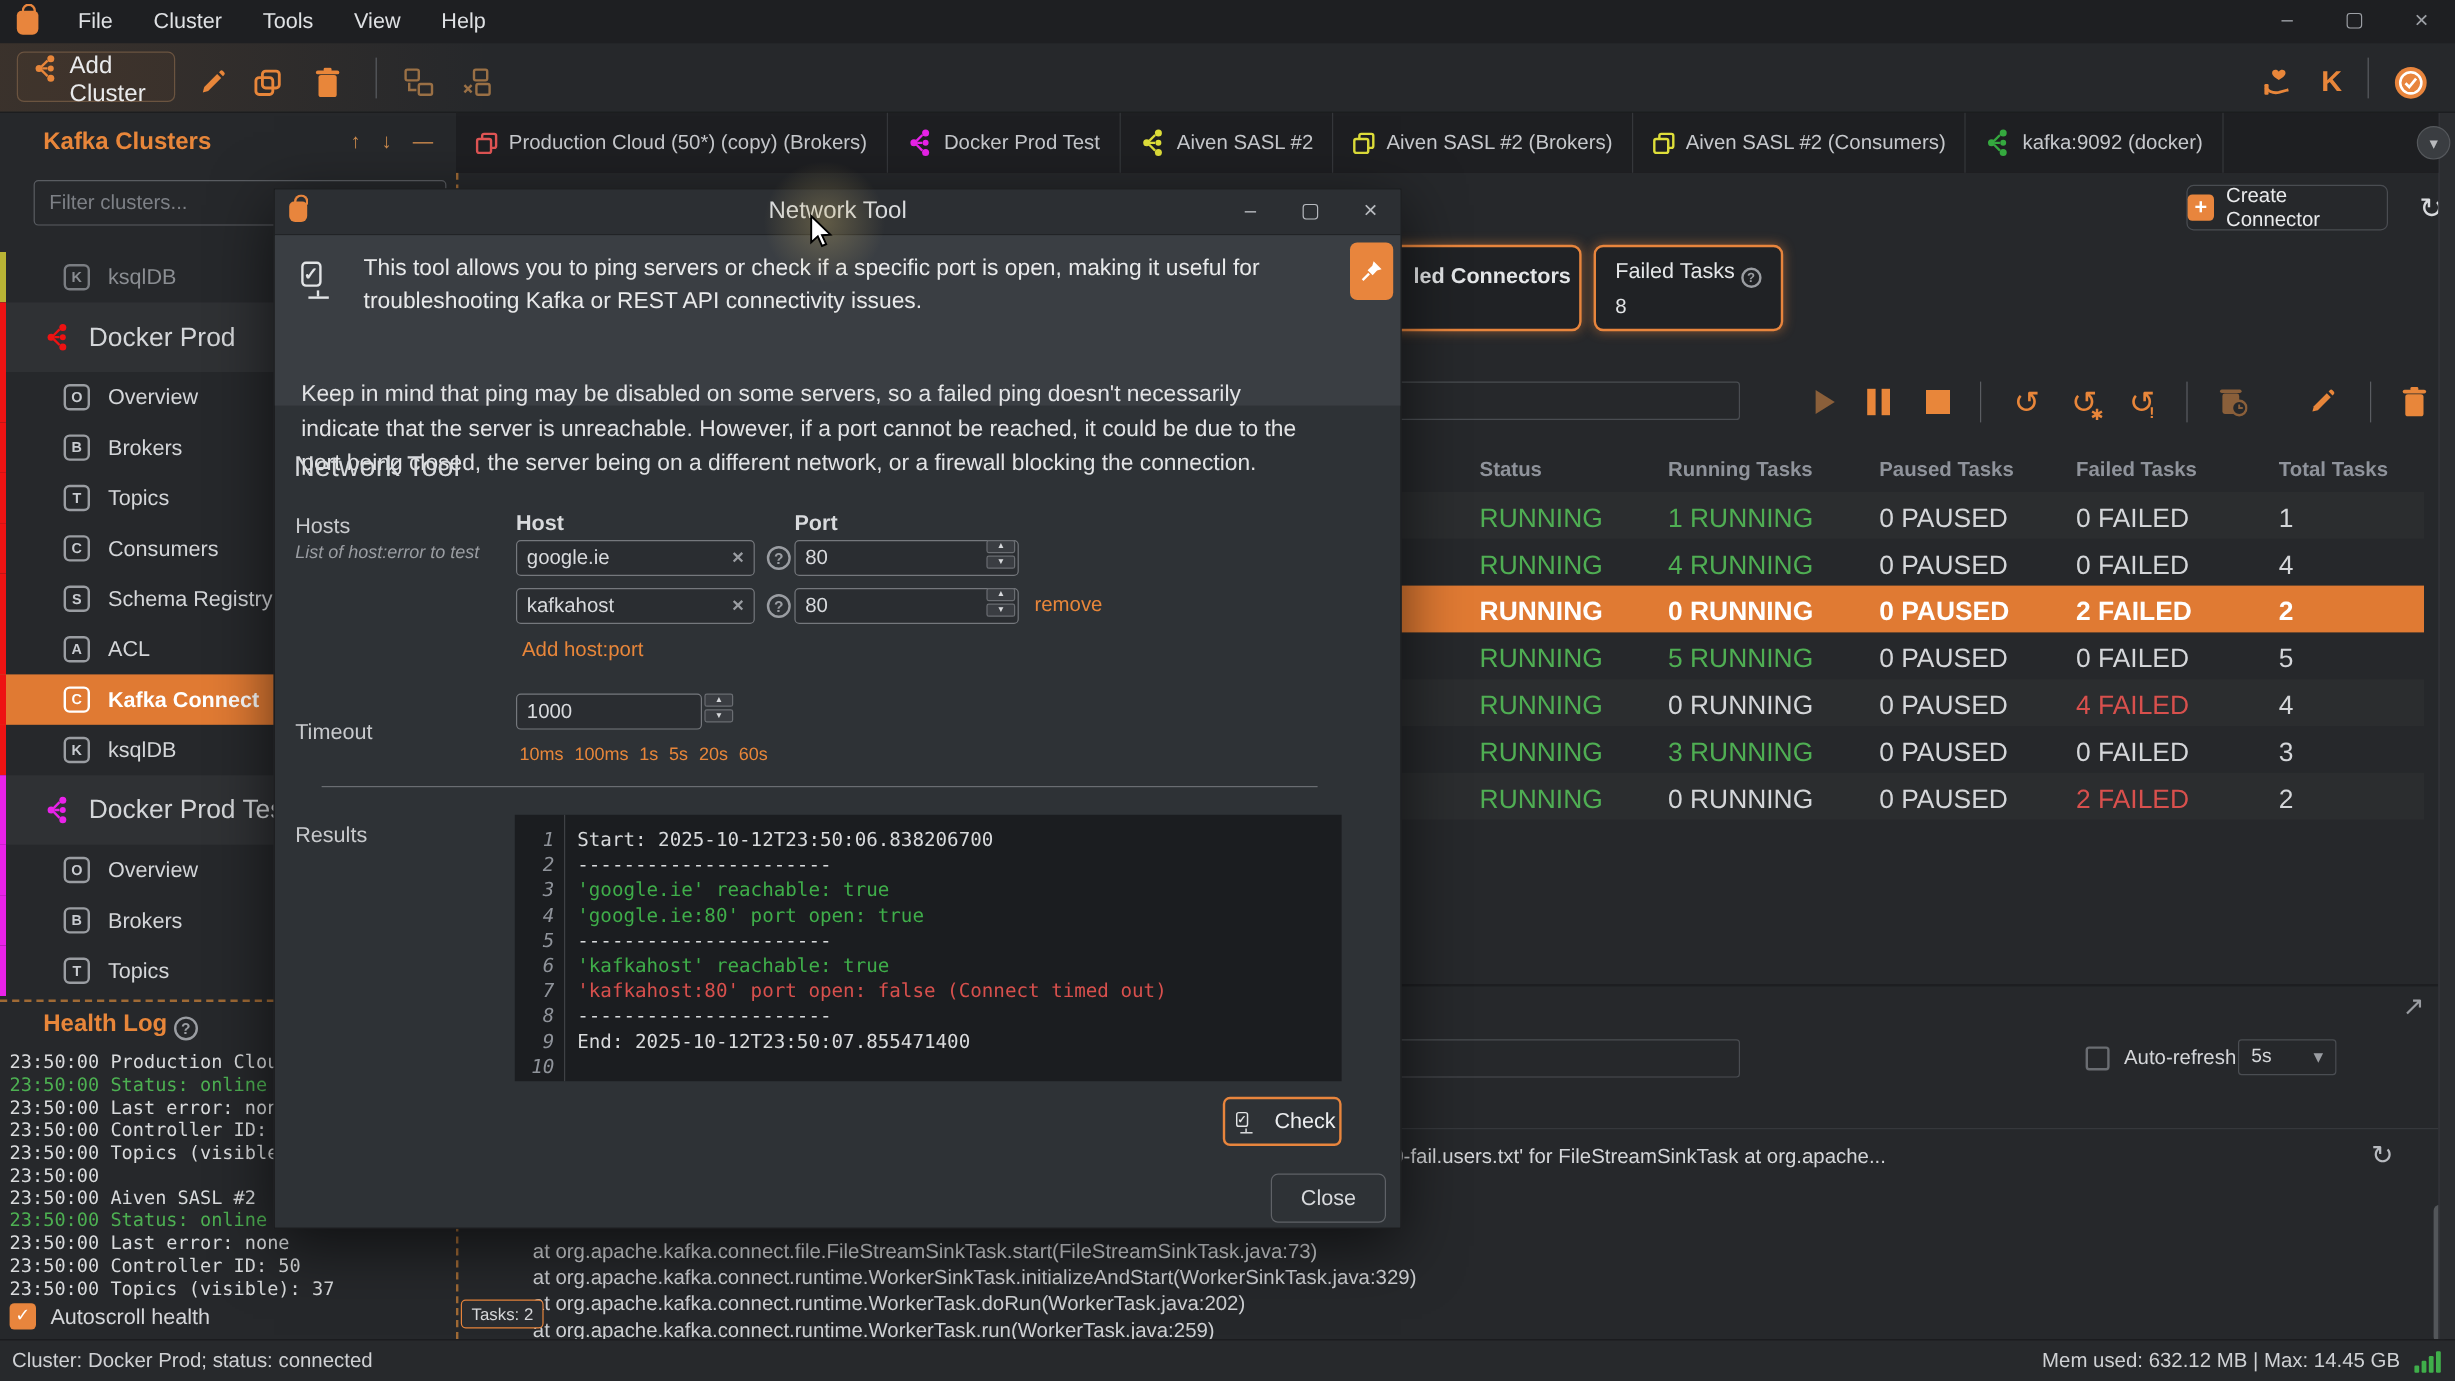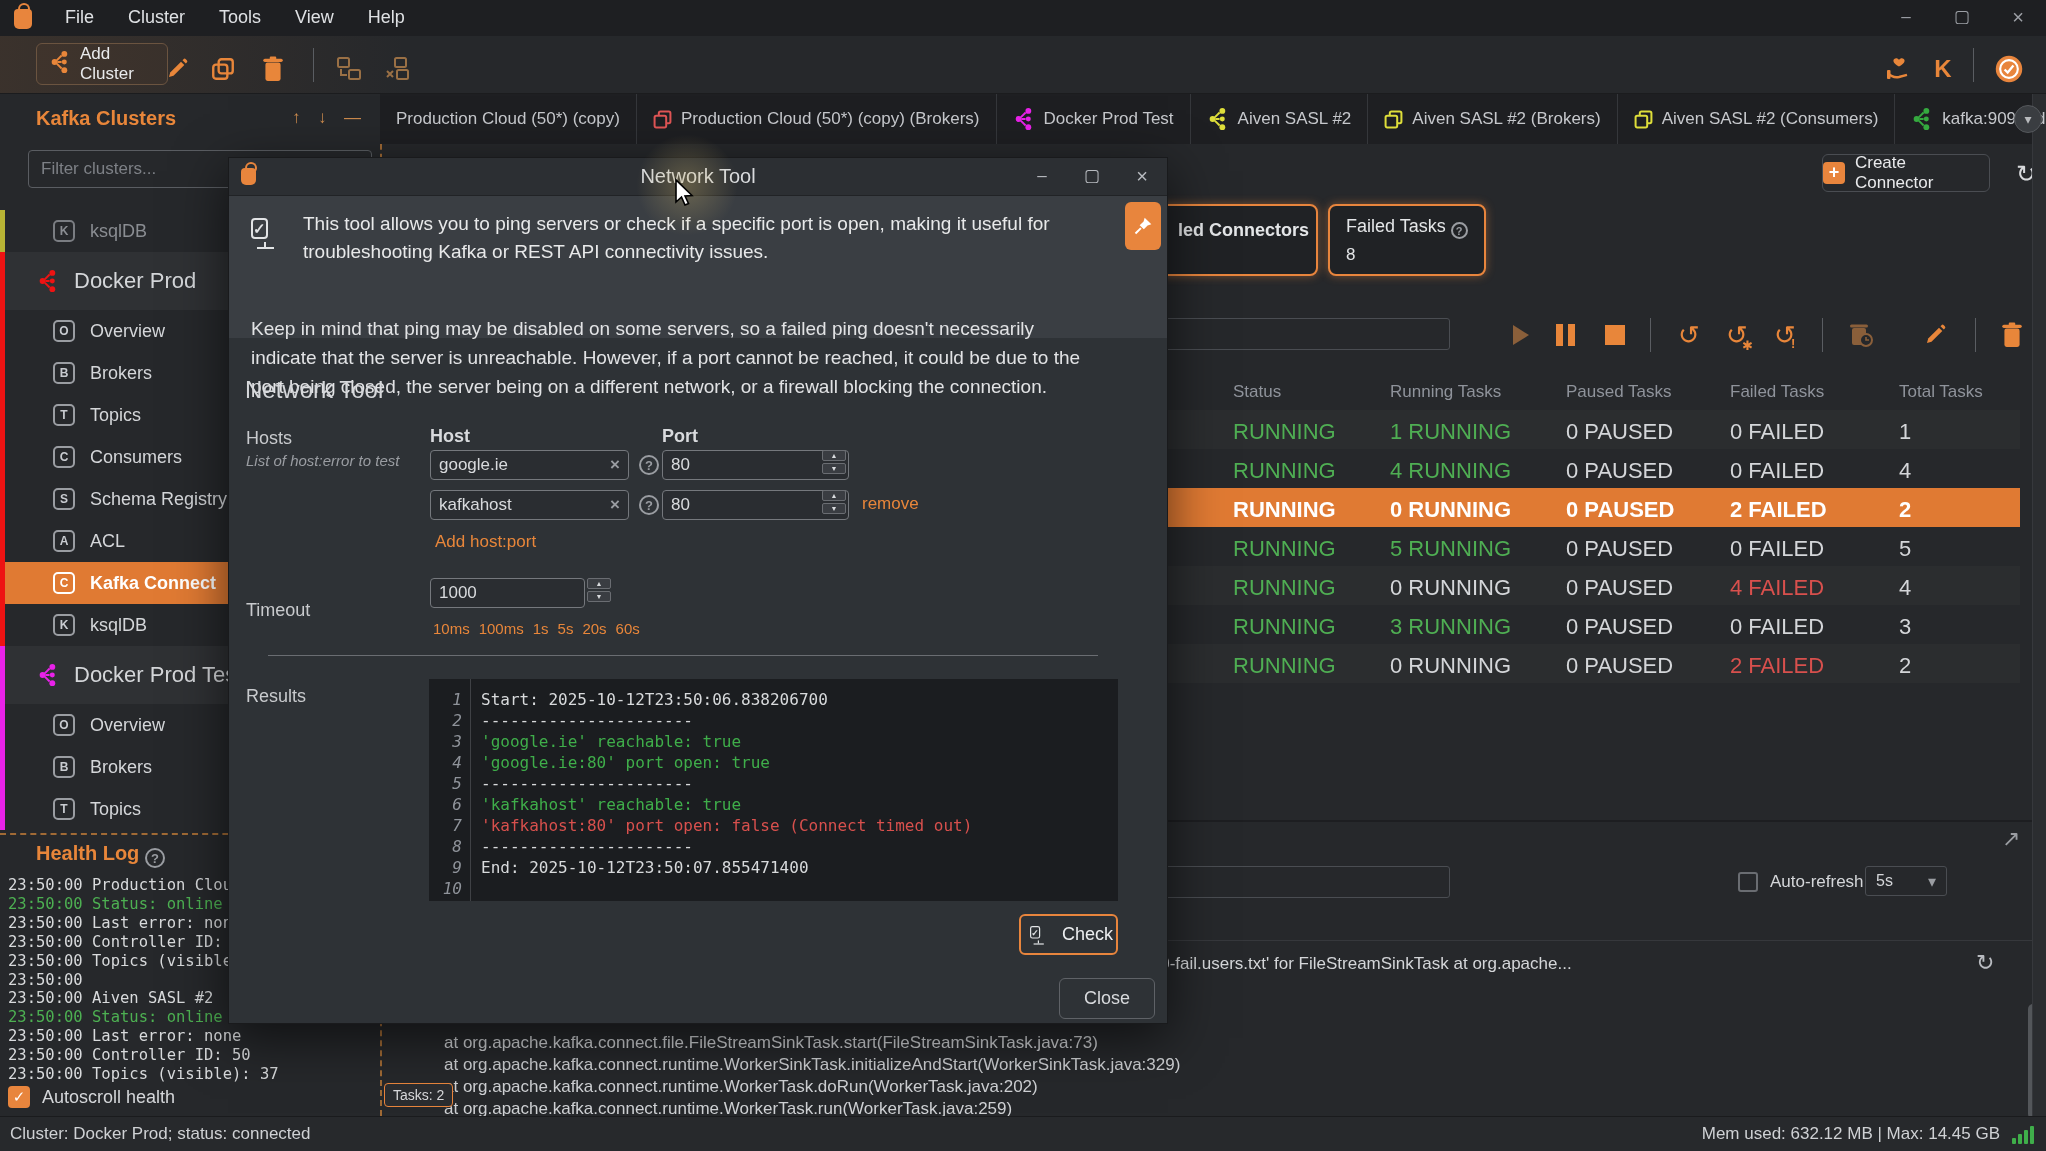--- a/index.html
+++ b/index.html
@@ -15,22 +15,22 @@
      border:2px solid #e8853d; border-radius:50%; border-bottom-color:transparent; }
   .menu-item { display:inline-block; padding:7px 17px; font-size:18px; color:#dfe1e4; cursor:default; }
   .winctl { position:absolute; top:0; width:56px; height:36px; text-align:center; line-height:34px;
     color:#9da0a6; font-size:17px; }
 
   
   #toolbar { left:0; top:36px; width:2046px; height:58px; background:#26282b;
     border-bottom:1px solid #1b1c1e; z-index:3; }
   #toolbar .tint { position:absolute; inset:0; background:linear-gradient(90deg, rgba(205,120,50,.12), rgba(205,120,50,0) 20%); }
   .btn-addcluster { position:absolute; left:14px; top:7px; width:132px; height:42px; border:1px solid #6b5440;
-    border-radius:6px; display:flex; align-items:center; gap:9px; padding-left:12px;
-    color:#e9eaec; font-size:17px; background:rgba(160,100,50,.07);margin-left:22px; }
+    border-radius:6px; display:flex; align-items:flex-start; gap:9px; padding-left:12px;
+    color:#e9eaec; font-size:20px; background:rgba(160,100,50,.07); }
   .tbico { position:absolute; top:18px; width:30px; height:30px; display:flex; align-items:center; justify-content:center; }
   .tbdivider { position:absolute; top:12px; width:1px; height:34px; background:#5a5d62; }
 
   
   #tabbar { left:380px; top:94px; width:1652px; height:50px; background:#1e1f22; display:flex; z-index:3; }
   .tab { height:50px; display:flex; align-items:center; gap:9px; padding:0 16px; border-right:1px solid #35373b;
     font-size:17px; color:#c6c8cc; white-space:nowrap; position:relative; }
   .tab-overflow { position:absolute; left:2014px; top:105px; width:28px; height:28px; border-radius:50%;
     background:#3a3d41; border:1px solid #55585c; color:#b8babd; text-align:center; line-height:26px; font-size:14px; z-index:4; }
   #rightrail { left:2032px; top:94px; width:14px; height:1022px; background:#2b2d30; border-left:1px solid #36383c; z-index:2; }
@@ -76,21 +76,21 @@
     text-align:center; line-height:21px; font-size:18px; }
   .refresh-g { color:#d8dadd; font-size:24px; }
   .card { position:absolute; top:60px; height:72px; border:2px solid #e8853d; border-radius:8px;
     box-shadow:0 0 10px rgba(232,133,61,.45); background:#202225; padding:10px 16px; font-size:18px; color:#e4e6e8; }
   .card .val { margin-top:6px; font-size:17px; }
   .ghost-input { position:absolute; background:#26282b; border:1px solid #4a4d52; border-radius:3px; height:32px; }
   .act { position:absolute; top:176px; width:34px; height:30px; display:flex; align-items:center; justify-content:center;
     color:#e8863a; font-size:26px; }
   .act.dim { color:#8a5f3a; }
   .vdiv { position:absolute; top:174px; width:1px; height:34px; background:#5a5d62; }
-  .thead span { position:absolute; font-size:17px; font-weight:normal; color:#8f939b; }
+  .thead span { position:absolute; font-size:17px; font-weight:bold; color:#8f939b; }
   .trow { position:absolute; left:0; width:1640px; height:39px; font-size:22px; }
   .trow.alt { background:#2b2d2f; }
   .trow.selected { background:#e07a33; }
   .trow span { position:absolute; top:9px; }
   .trow .green { color:#4fae53; }
   .trow .red { color:#d8504d; }
   .trow.selected span { color:#fff !important; font-weight:bold; }
   #bottompanel { position:absolute; left:0; top:676px; width:1652px; height:296px; border-top:2px solid #1d1e21; }
   .stack-line { font-size:17px; color:#cfd1d4; line-height:22px; }
   #tasks-badge { position:absolute; left:4px; top:261px; border:1px solid #e8853d; border-radius:4px;
@@ -231,23 +231,20 @@
       <svg width="34" height="34" viewBox="0 0 34 34">
           <circle cx="17" cy="17" r="15" fill="#e8853d"></circle>
           <circle cx="17" cy="17" r="10" fill="none" stroke="#fff" stroke-width="2.4"></circle>
           <path d="M12 17.5l3.5 3.5 6.5-8" stroke="#fff" stroke-width="2.6" fill="none"></path>
         </svg>
     </span>
   </div>
 
   <div id="tabbar" class="abs">
       <div class="tab">
-        <span>Production Cloud (50*) (copy)</span>
-      </div>
-      <div class="tab">
         <span style="display: flex;">
           <svg width="19" height="19" viewBox="0 0 18 18" fill="none" stroke="#e05555" stroke-width="1.9">
             <rect x="5.5" y="1.5" width="11" height="11" rx="1.5"></rect>
             <rect x="1.5" y="5.5" width="11" height="11" rx="1.5" fill="#1e1f22"></rect>
           </svg>
         </span>
         <span>Production Cloud (50*) (copy) (Brokers)</span>
       </div>
       <div class="tab">
         <span style="display: flex;">

